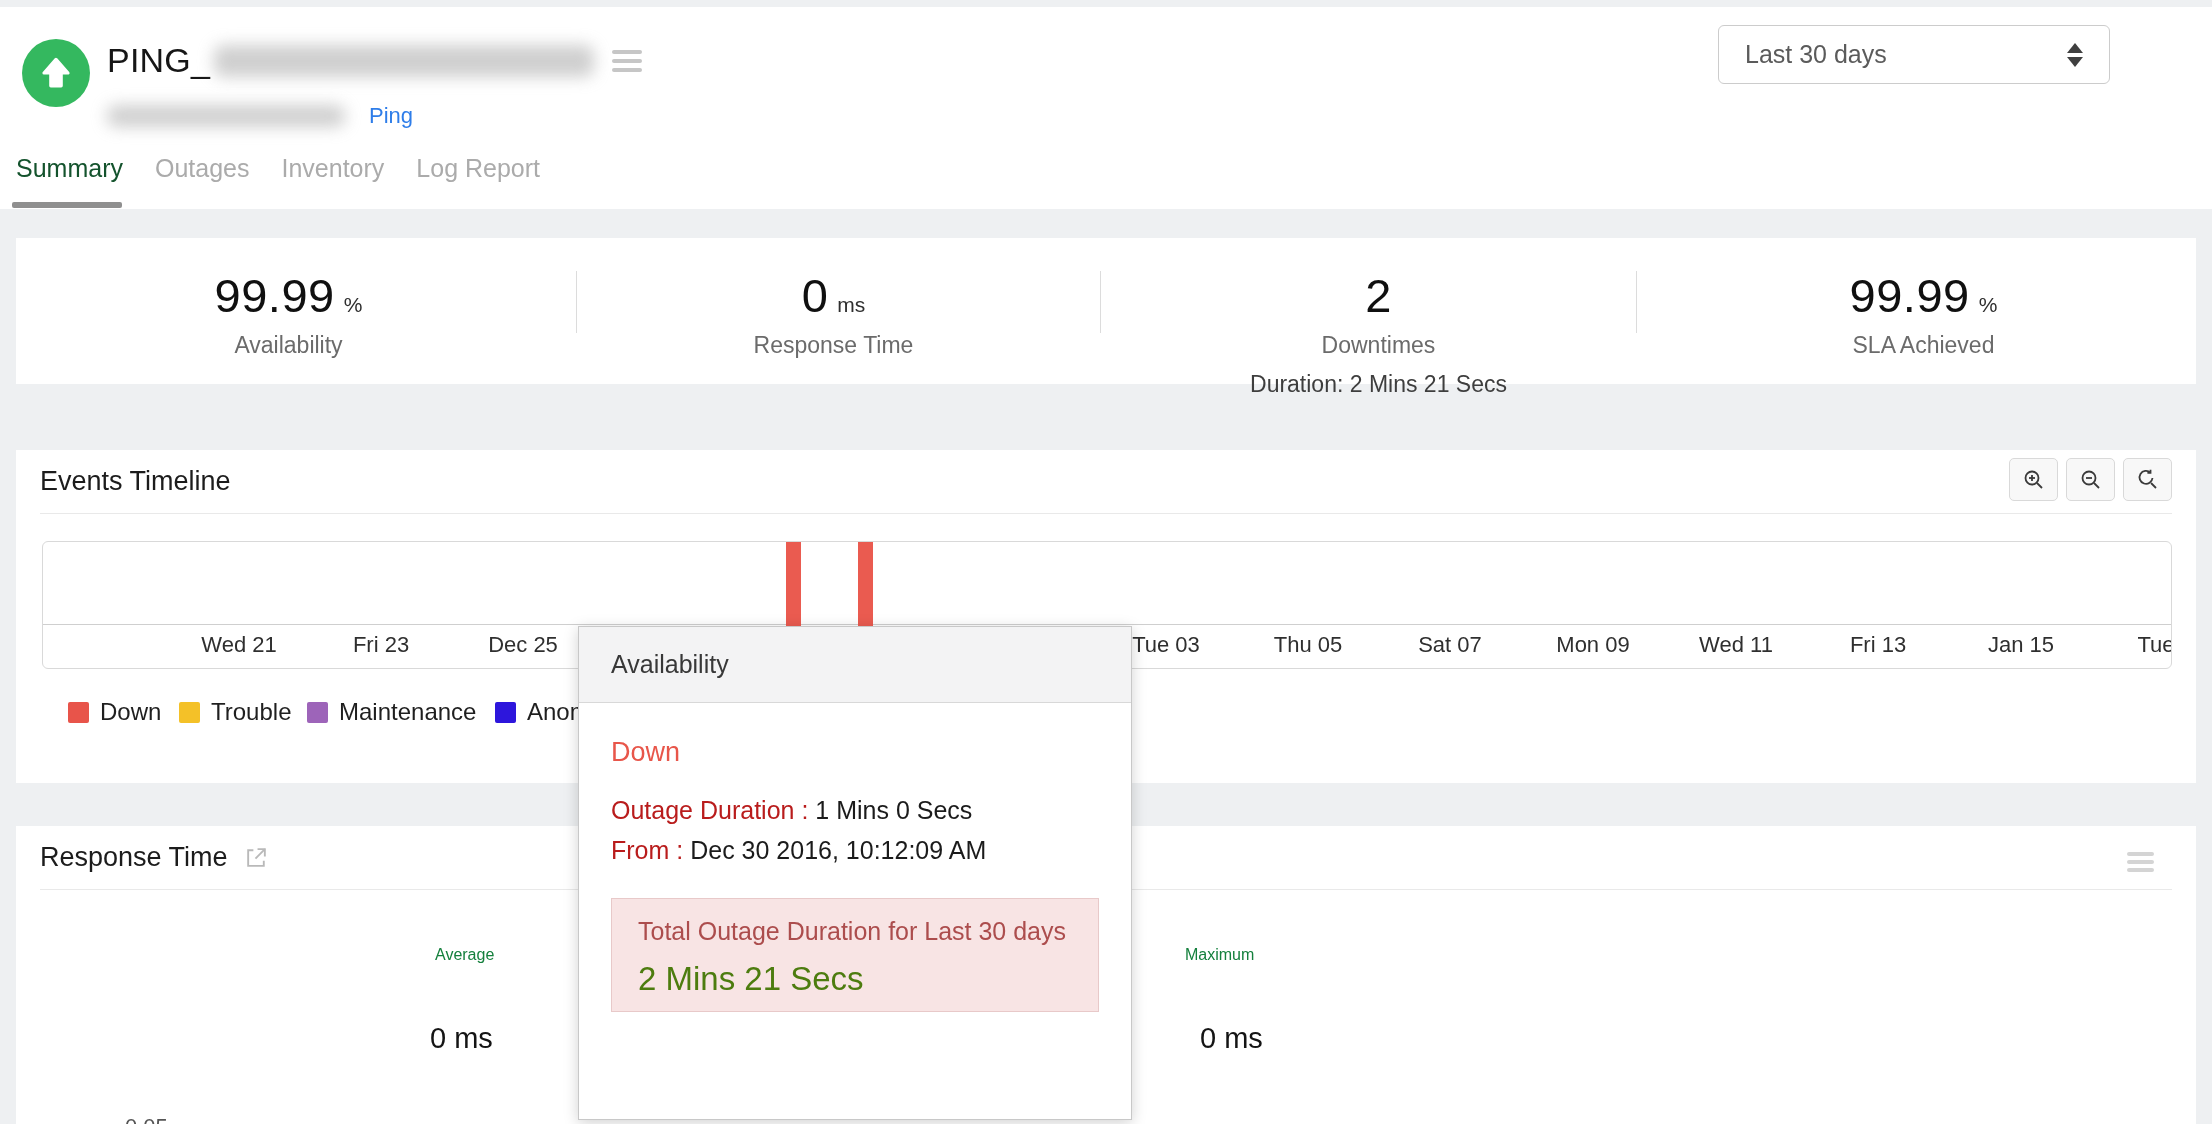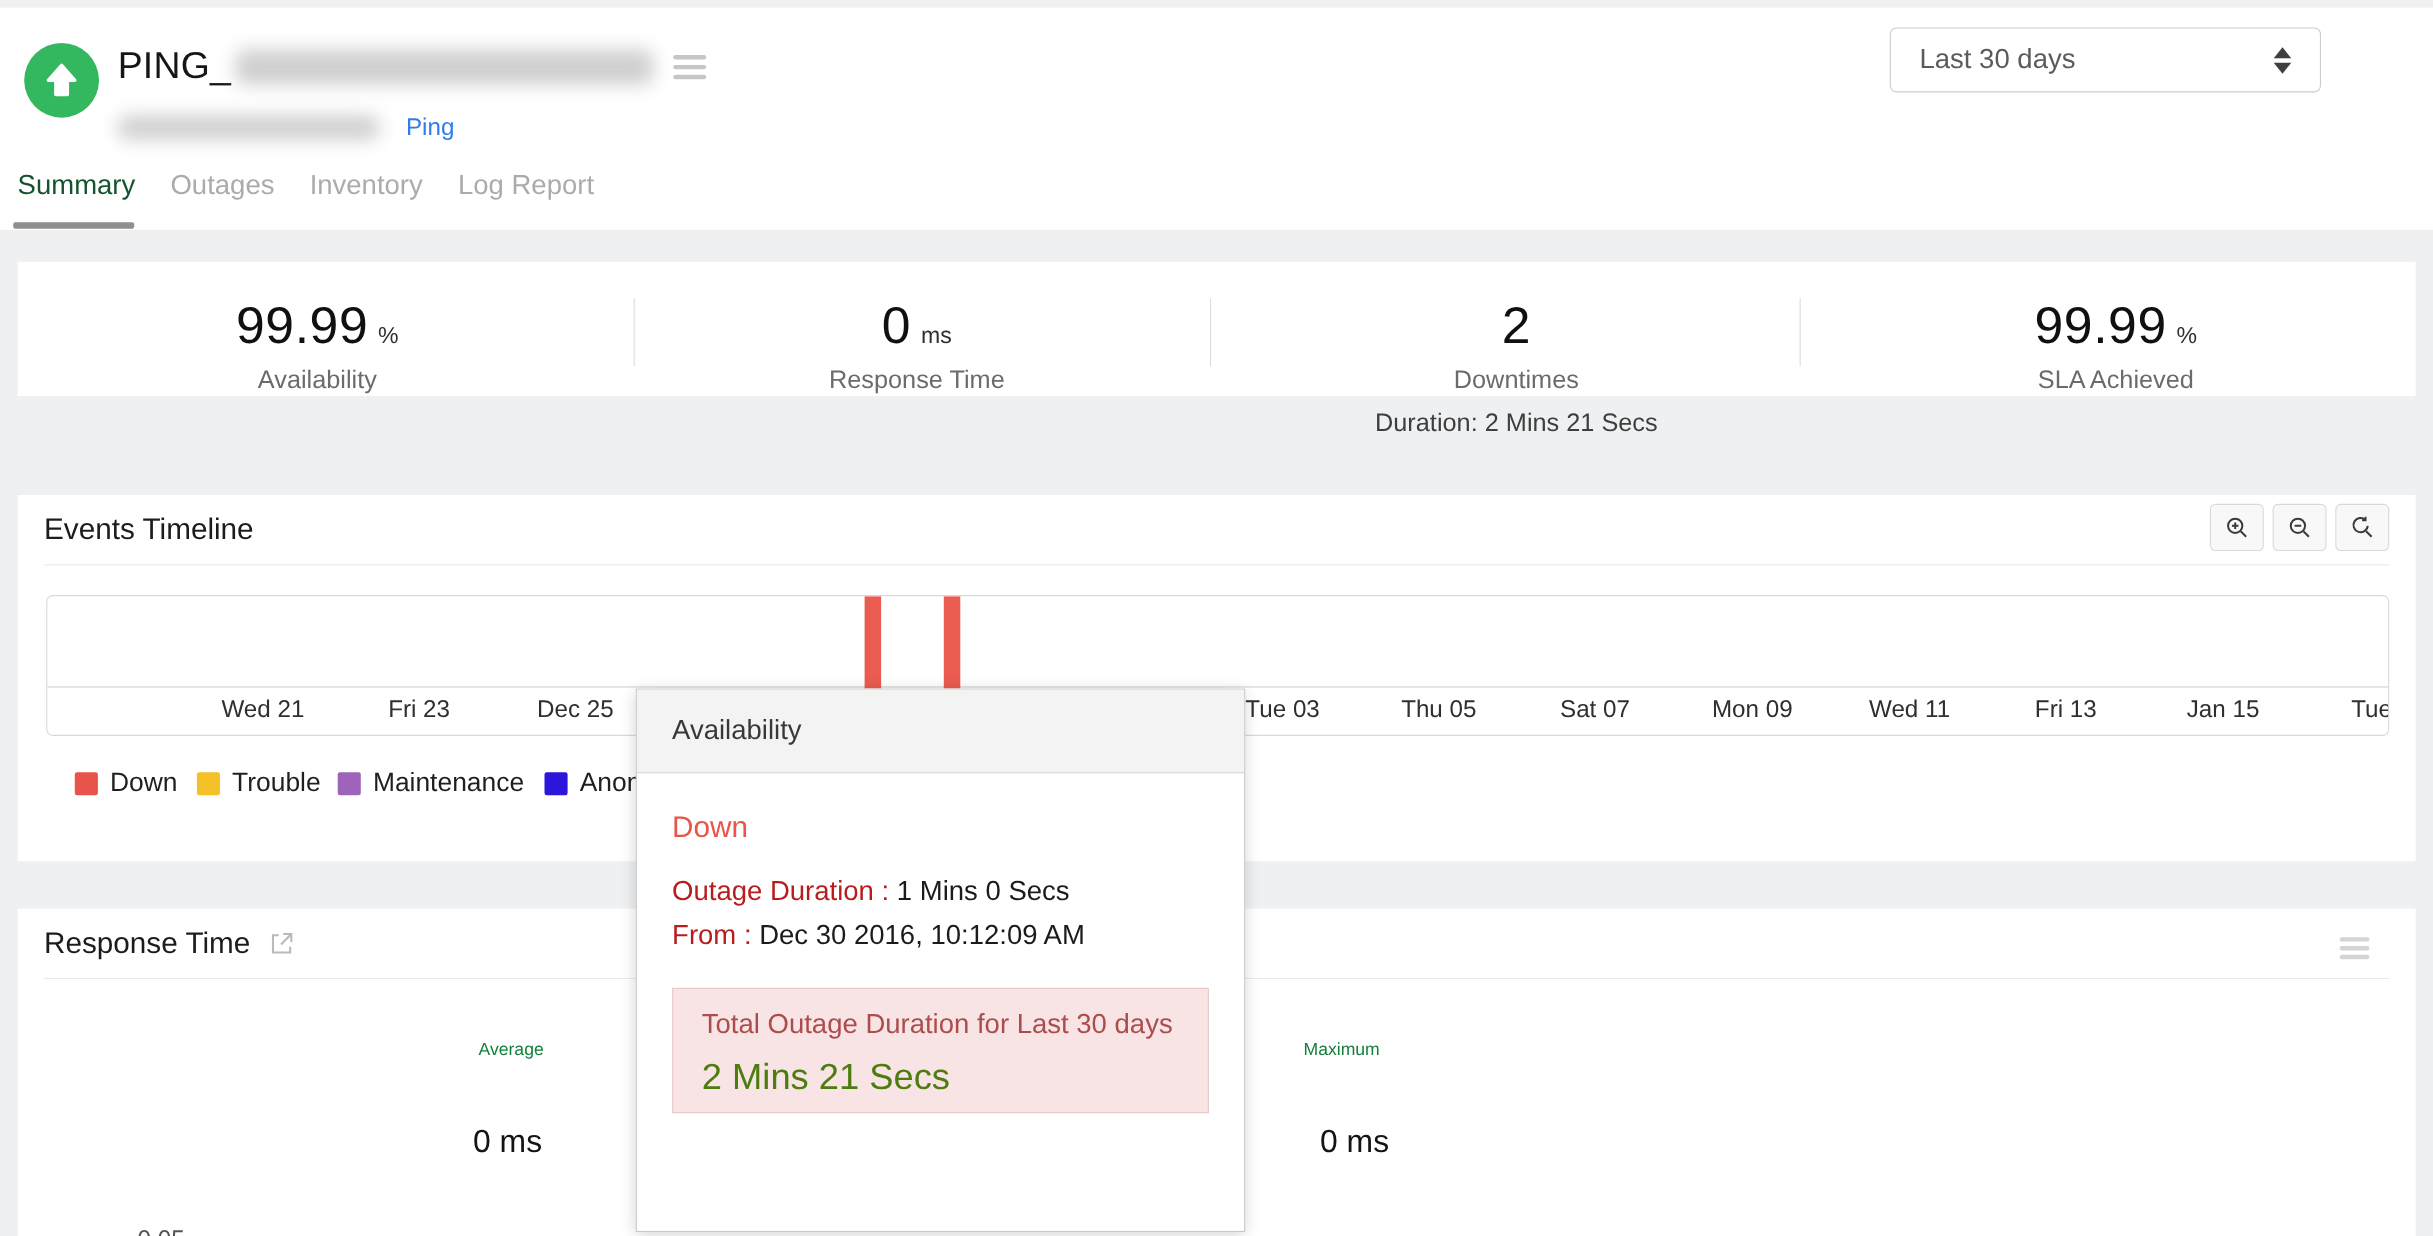--- a/index.html
+++ b/index.html
@@ -28,21 +28,21 @@
   .spinner .up{width:0;height:0;border-left:8px solid transparent;border-right:8px solid transparent;border-bottom:10px solid #3f3f3f;}
   .spinner .down{width:0;height:0;border-left:8px solid transparent;border-right:8px solid transparent;border-top:10px solid #3f3f3f;}
 
   .tabs{position:absolute;left:16px;top:147px;display:flex;gap:32px;font-size:25px;}
   .tab{color:#ababab;cursor:pointer;padding-bottom:14px;}
   .tab.active{color:#14532d;}
   .tab-underline{position:absolute;left:12px;top:195px;width:110px;height:6px;background:#8f8f8f;border-radius:2px;}
 
   
   .card{position:absolute;left:16px;width:2180px;background:#fff;}
-  .stats-card{top:238px;height:122px;display:flex;}
+  .stats-card{top:238px;height:146px;display:flex;}
   .stat-col{flex:1;text-align:center;padding-top:30px;position:relative;}
   .stat-value-row{display:flex;justify-content:center;align-items:baseline;}
   .stat-value{font-size:47px;color:#101010;letter-spacing:.5px;}
   .stat-unit{font-size:21px;color:#2f2f2f;margin-left:9px;}
   .stat-label{font-size:23px;color:#6b6b6b;margin-top:9px;}
   .stat-extra{font-size:23px;color:#3e3e3e;margin-top:12px;}
   .stat-divider{position:absolute;top:33px;width:1px;height:62px;background:#dcdcdc;}
   .stat-divider.d1{left:560px;} .stat-divider.d2{left:1084px;} .stat-divider.d3{left:1620px;}
 
   .events-card{top:450px;height:333px;}

